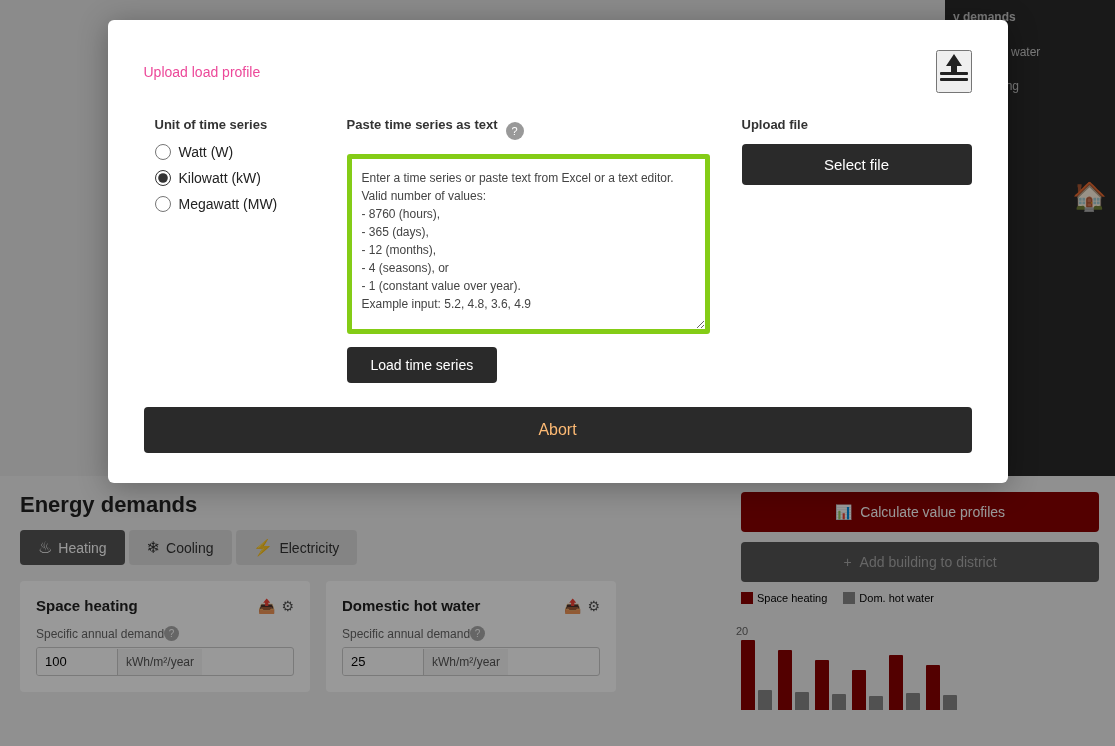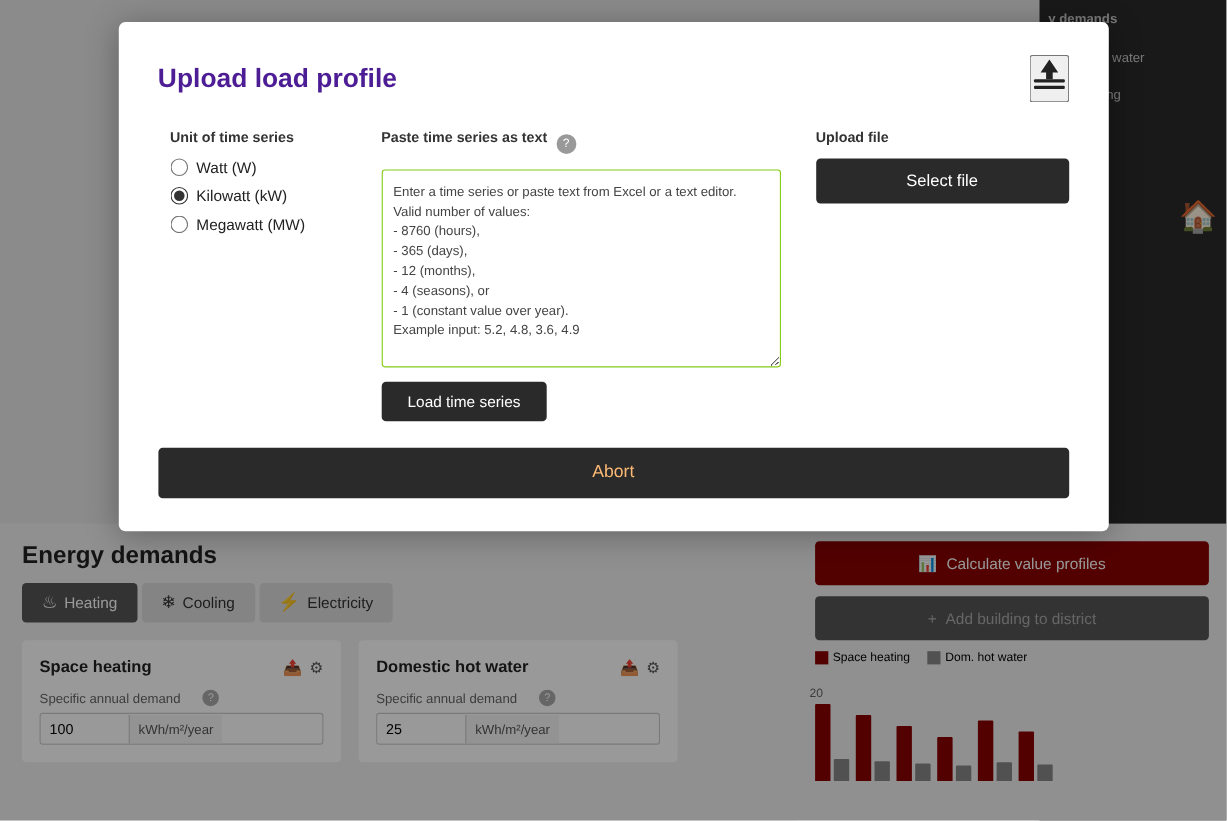--- a/index.html
+++ b/index.html
@@ -128,21 +128,21 @@
       cursor: pointer;
       font-size: 14px;
       color: #555;
     }
     .specific-label {
       font-size: 12px;
       color: #666;
       margin-bottom: 6px;
       display: flex;
       align-items: center;
-      gap: 20px;
+      gap: 0;
     }
     .input-with-unit {
       display: flex;
       align-items: center;
       border: 1px solid #ccc;
       border-radius: 3px;
       overflow: hidden;
     }
     .input-with-unit input {
       border: none;
@@ -253,23 +253,23 @@
       position: relative;
       box-shadow: 0 4px 30px rgba(0,0,0,0.3);
     }
     .modal-header {
       display: flex;
       align-items: center;
       justify-content: space-between;
       margin-bottom: 24px;
     }
     .modal-title {
-      font-size: 24px;
-      font-weight: bold;
-      color: #4c1d95;
+      font-size: 14px;
+      font-weight: normal;
+      color: #ec4899;
     }
     .modal-upload-icon {
       font-size: 28px;
       color: #222;
       cursor: pointer;
     }
 
     
     .modal-body {
       display: flex;
@@ -325,21 +325,21 @@
       height: 18px;
       display: flex;
       align-items: center;
       justify-content: center;
       font-size: 11px;
       cursor: pointer;
     }
     .paste-textarea {
       width: 100%;
       height: 180px;
-      border: 1px solid #84cc16;
+      border: 5px solid #84cc16;
       border-radius: 3px;
       padding: 10px;
       font-size: 12px;
       color: #444;
       resize: vertical;
       font-family: inherit;
       line-height: 1.5;
     }
     .load-btn {
       background: #2a2a2a;

